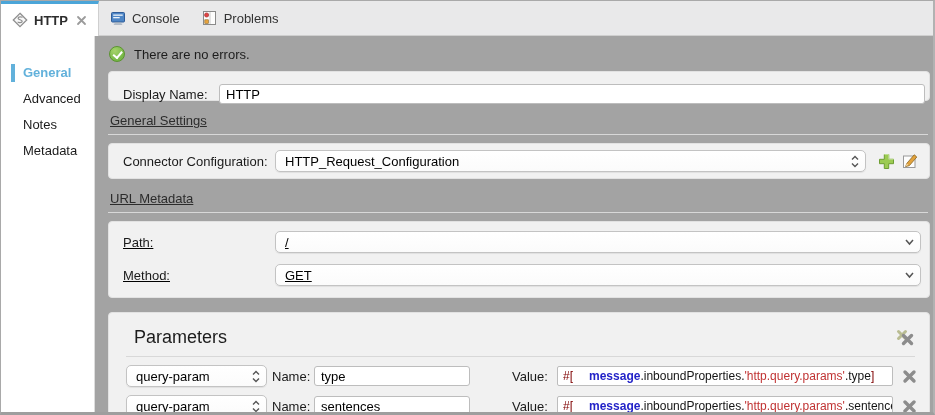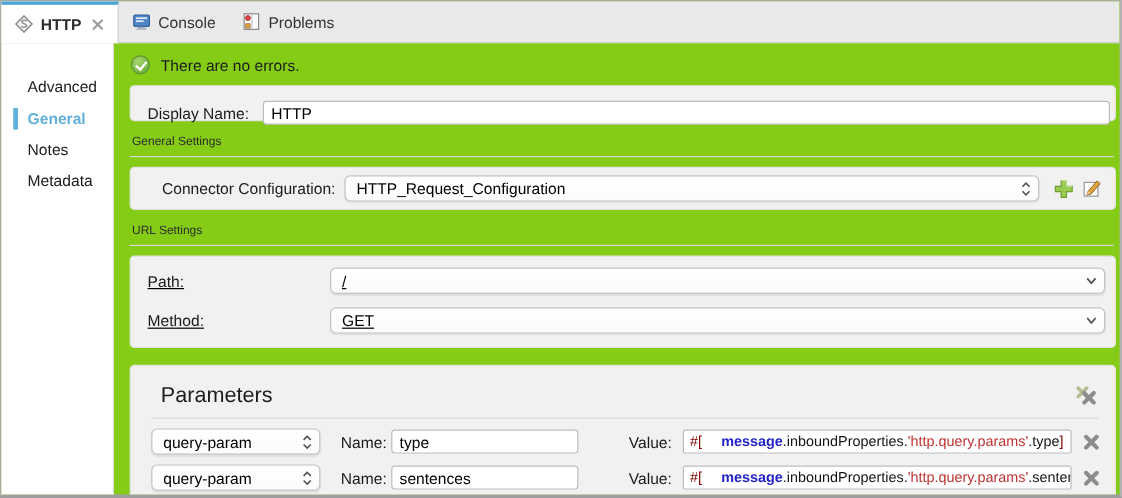--- a/index.html
+++ b/index.html
@@ -1,18 +1,18 @@
 <!DOCTYPE html>
 <html style="--tab-accent: #4BA5D8; --sidebar-active: #62B1DB; --success-green: #76B847; --add-plus-green: #9CCB52; --expr-bracket: #7F0000; --expr-keyword: #2323C8; --expr-string: #C03333;"><head>
 <meta charset="utf-8">
 <style>
   html,body { margin:0; padding:0; background:#fff; font-family:"Liberation Sans", sans-serif; }
   .window { position:relative; width:935px; height:415px; box-sizing:border-box;
             border:1px solid #A9A9A9; border-right:2px solid #B2B2B2; border-bottom:3px solid #9E9E9E;
-            background:#84cc16; overflow:hidden; }
+            background:#a3a3a3; overflow:hidden; }
 
   
   .tabbar { height:34px; background:#E9E9EA; border-bottom:1px solid #CFCFCF; display:flex; align-items:stretch; }
   .tab { display:flex; align-items:center; gap:6px; padding:0 11px; font-size:13px; color:#333; box-sizing:border-box; }
   .tab.active { background:#fff; border-top:3px solid var(--tab-accent,#4BA5D8); border-right:1px solid #CFCFCF;
                 margin-bottom:-1px; }
   .tab.active .tab-label { font-weight:bold; color:#2d2d2d; }
   .tab .close-x { margin-left:2px; display:flex; align-items:center; }
 
   
@@ -37,45 +37,45 @@
   .gbox { background:#F1F1F1; border:1px solid #E2E2E2; border-radius:4px; box-sizing:border-box; }
   .row { display:flex; align-items:center;text-decoration:underline; }
   .flabel { font-size:13px; color:#1a1a1a; flex:none; }
 
   .dn-box { height:30px; margin-top:9px; display:flex; align-items:center; padding:16px 4px 0 14px; }
   .dn-box .flabel { width:96px; }
   .tinput { height:20px; border:1px solid #BDBDBD; border-radius:3px; background:#fff; color:#000;
             font:13px "Liberation Sans", sans-serif; padding:0 6px; box-sizing:border-box; outline:none; }
   .dn-box .tinput { flex:1; }
 
-  .shead { margin:12px 0 0 2px; font-size:10px; color:#2c2c2c; }
+  .shead { margin:12px 0 0 2px; font-size:13px; color:#2c2c2c;text-decoration:underline; }
   .sline { border:none; border-top:1px solid #D8D8D8; margin:6px 2px 0 0; }
 
   .cc-box { height:36px; margin-top:8px; display:flex; align-items:center; padding:0 10px 0 14px; }
-  .cc-box .flabel { width:152px;margin-left:12px; }
+  .cc-box .flabel { width:152px; }
 
   .combo { background:linear-gradient(#FFFFFF,#FBFBFB); border:1px solid #C3C3C3; border-radius:5px; height:22px;
            display:flex; align-items:center; padding:0 5px 0 9px; font-size:13px; color:#000;
            box-sizing:border-box; box-shadow:0 1px 1px rgba(0,0,0,0.07);gap:36px; }
   .combo .cval { flex:1; white-space:nowrap; overflow:hidden; }
   .cc-box .combo { width:595px; }
   .cc-icons { display:flex; align-items:center; gap:7px; margin-left:12px; }
 
   .url-box { margin-top:8px; padding:9px 8px 11px 14px; }
   .url-box .flabel { width:152px; }
   .url-box .combo { flex:1; }
   .url-box .row + .row { margin-top:11px; }
 
   .param-box { margin-top:14px; height:140px; padding:12px 12px 0 17px; }
   .pheader { display:flex; align-items:center; justify-content:space-between; font-size:18px; color:#1c1c1c;
              padding:2px 2px 0 8px; }
   .param-box .sline { margin:8px 2px 8px 0; }
   .prow { display:flex; align-items:center; margin-bottom:8px; }
   .prow .combo { width:141px; flex:none; }
-  .prow .nlabel { margin-left:17px; width:42px; }
+  .prow .nlabel { margin-left:5px; width:42px; }
   .prow .ninput { width:156px; flex:none; }
   .prow .vlabel { margin-left:42px; width:45px; }
   .vbox { width:348px; height:20px; box-sizing:border-box; border:1px solid #BDBDBD; border-radius:2px;
           background:#fff; font-size:12px; padding:0 5px; display:flex; align-items:center;
           white-space:nowrap; overflow:hidden; }
   .e-open, .e-close { color:var(--expr-bracket,#7F0000); }
   .e-kw   { color:var(--expr-keyword,#2323C8); font-weight:bold;padding-left:16px; }
   .e-path, .e-tail { color:#141414; }
   .e-str  { color:var(--expr-string,#C03333); }
   .del-x  { margin-left:9px; display:flex; align-items:center; }
@@ -123,22 +123,22 @@
           <rect x="2.8" y="9.8" width="3.6" height="3.6" fill="#E8A33D" stroke="#8A6420" stroke-width="0.6"></rect>
         </svg>
       </span>
       <span class="tab-label">Problems</span>
     </div>
   </div>
 
   <div class="main">
 
     <div class="sidebar">
+      <div class="side-item active"><span>General</span></div>
       <div class="side-item"><span>Advanced</span></div>
-      <div class="side-item active"><span>General</span></div>
       <div class="side-item"><span>Notes</span></div>
       <div class="side-item"><span>Metadata</span></div>
     </div>
 
     <div class="content">
 
       <div class="status">
         <span class="check"></span>
         <span>There are no errors.</span>
       </div>
@@ -171,21 +171,21 @@
           <span class="icon">
             <svg width="17" height="17" viewBox="0 0 17 17">
               <rect x="1.5" y="3" width="11.5" height="11.5" fill="#FDFDFD" stroke="#9A9A9A"></rect>
               <path d="M3.6 13.6 L4.8 10.4 L12.2 1.8 L14.8 4 L7.4 12.6 Z" fill="#E2A23C" stroke="#8A6420" stroke-width="0.8"></path>
               <path d="M3.6 13.6 L4.8 10.4 L6.4 11.8 Z" fill="#F4D9A8"></path>
             </svg>
           </span>
         </div>
       </div>
 
-      <div class="shead">URL Settings</div>
+      <div class="shead">URL Metadata</div>
       <hr class="sline">
       <div class="gbox url-box">
         <div class="row">
           <span class="flabel">Path:</span>
           <div class="combo">
             <span class="cval">/</span>
             <span class="icon">
               <svg width="11" height="8" viewBox="0 0 11 8">
                   <path d="M2 2 L5.5 6 L9 2" stroke="#555" fill="none" stroke-width="1.5"></path>
                 </svg>

